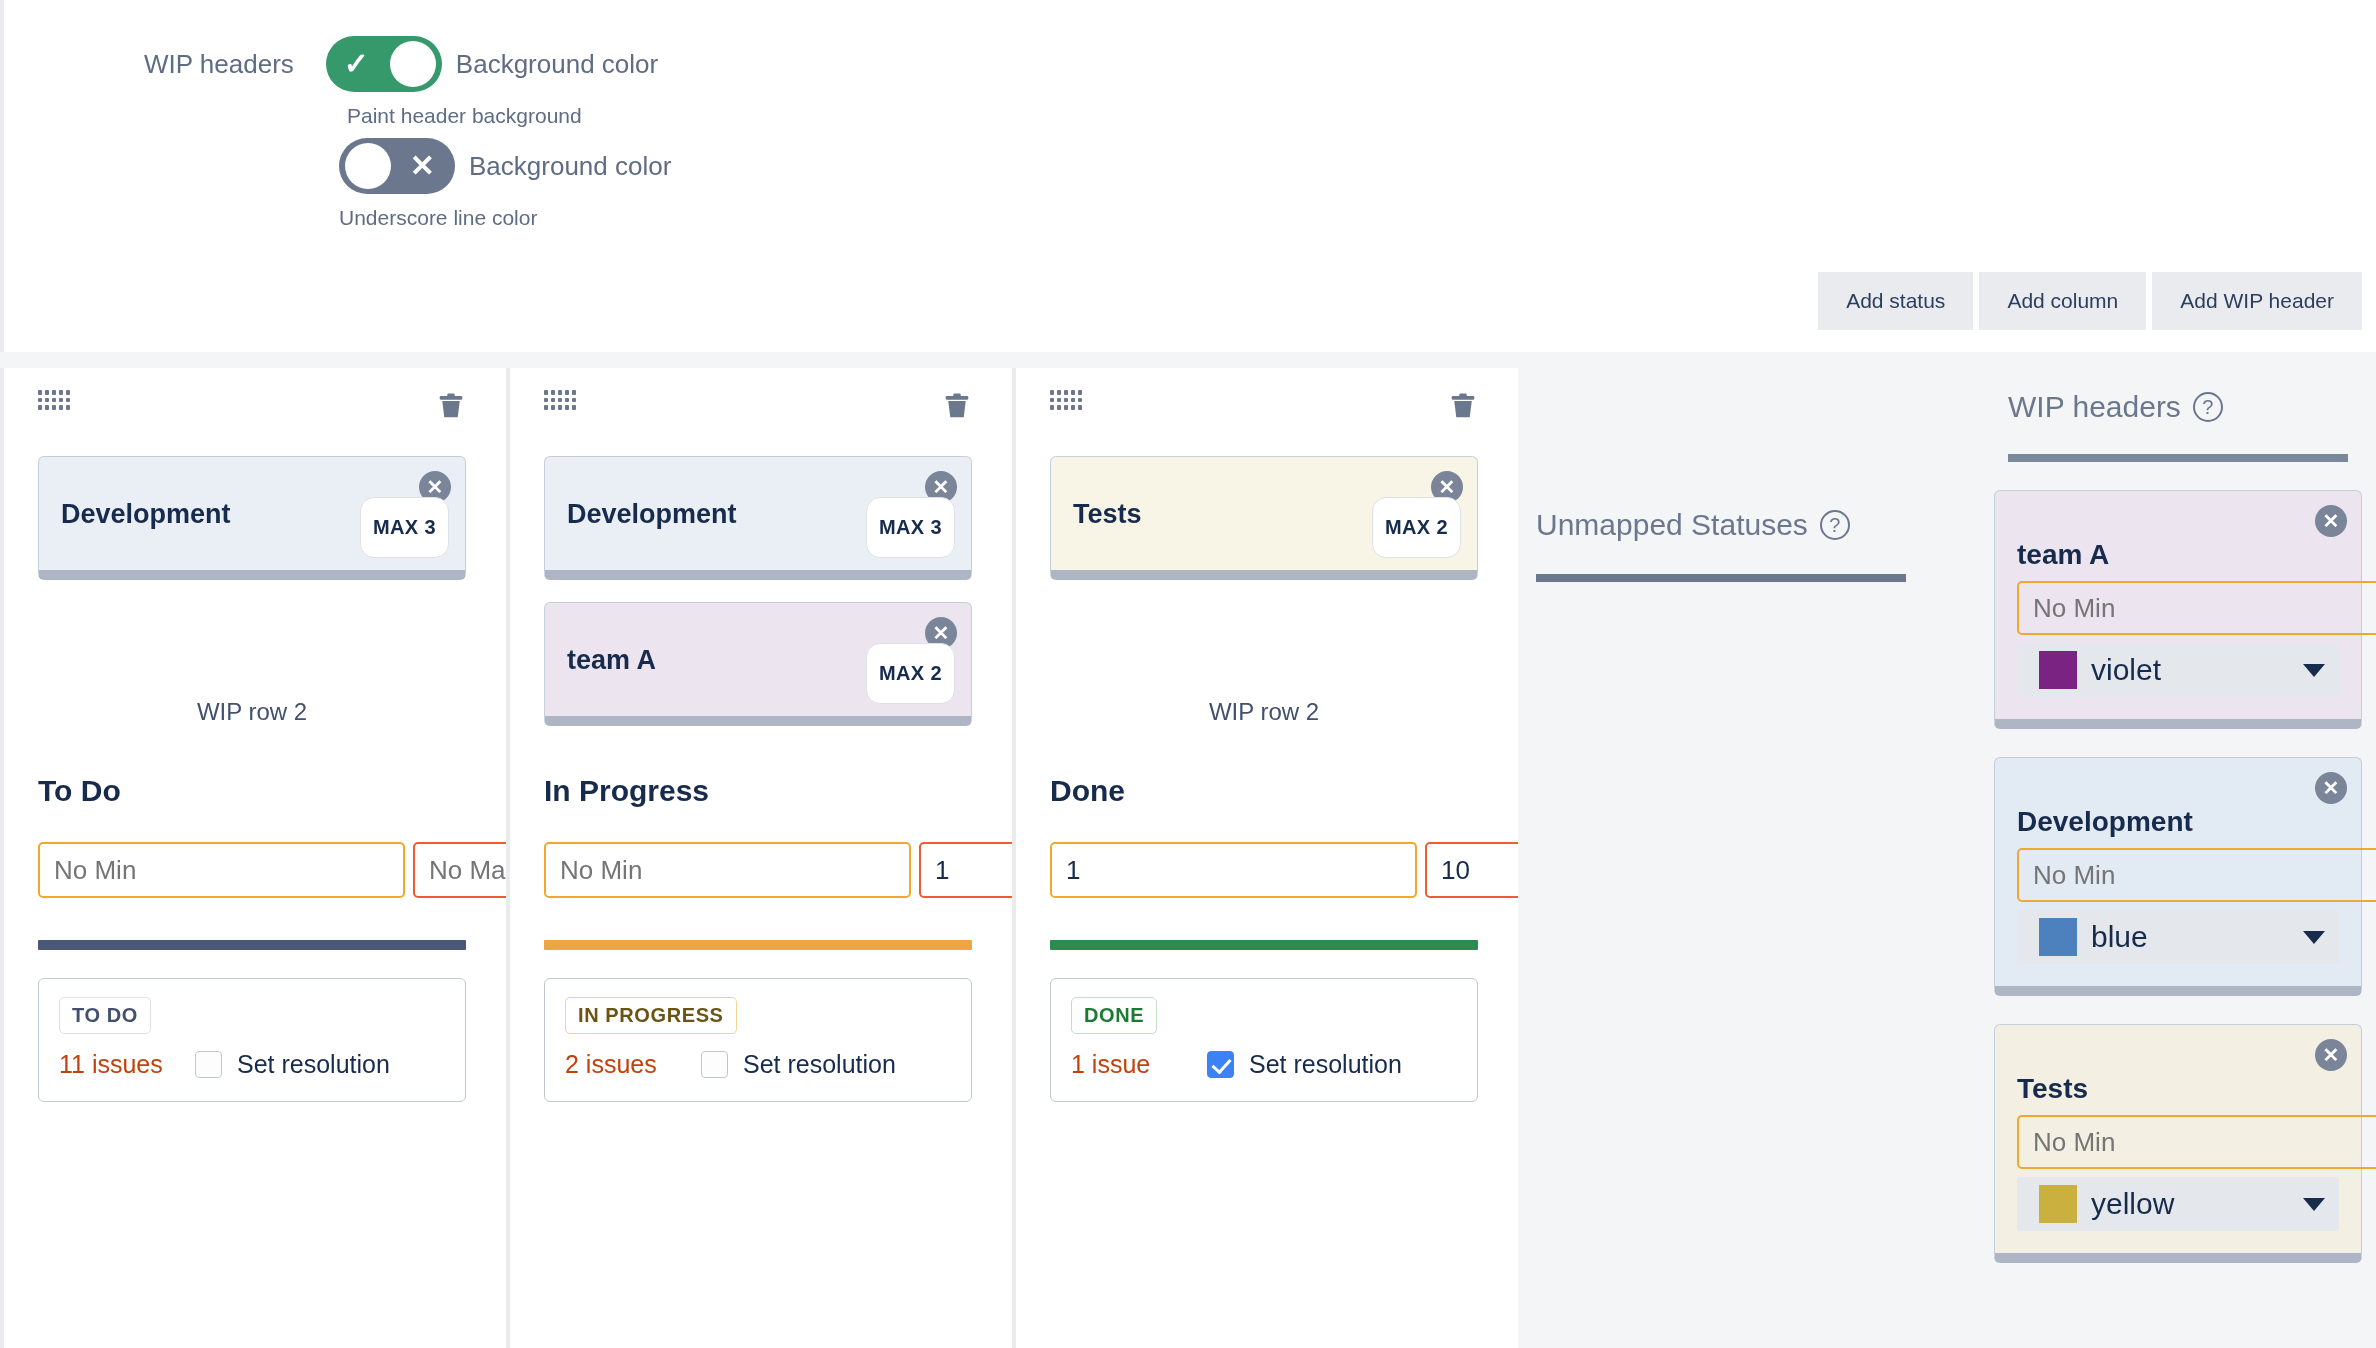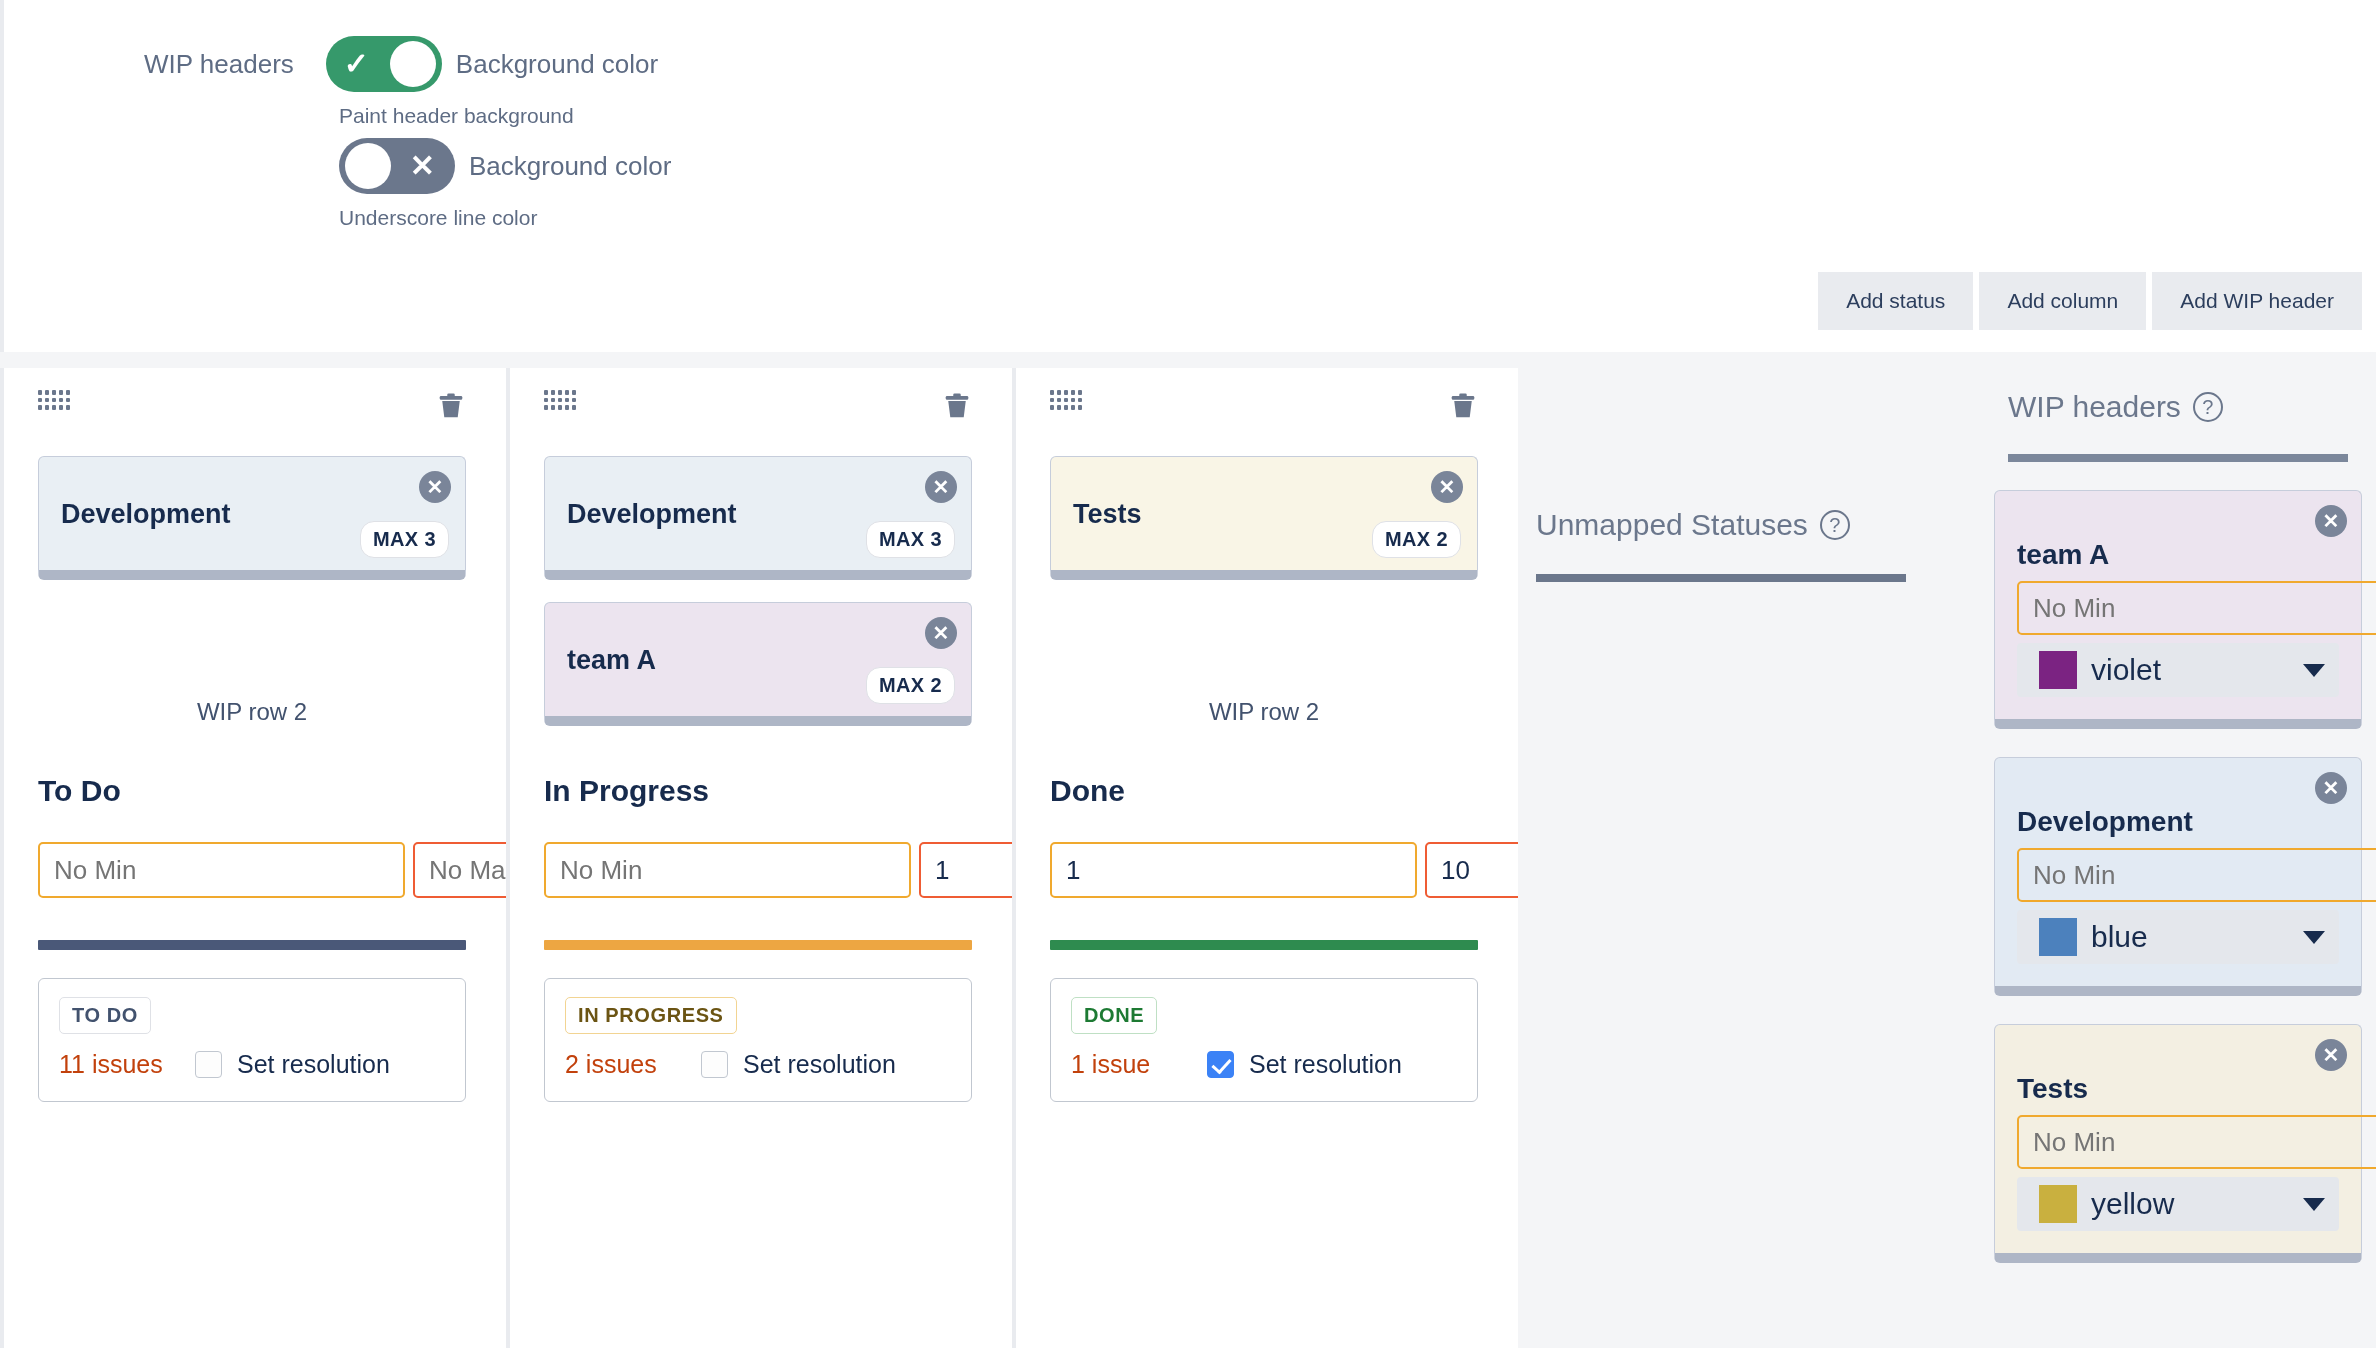--- a/index.html
+++ b/index.html
@@ -78,21 +78,21 @@
     margin-left: 14px;
     white-space: nowrap;
   }
 
   .sub-caption {
     position: absolute;
     font-size: 21px;
     color: #5e6c84;
     white-space: nowrap;
   }
-  .sub-caption.c1 { left: 335px; top: 104px; }
+  .sub-caption.c1 { left: 343px; top: 104px; }
   .sub-caption.c2 { left: 335px; top: 206px; }
 
   
   .action-bar {
     position: absolute;
     right: 14px;
     top: 272px;
     display: flex;
     gap: 6px;
   }
@@ -189,21 +189,21 @@
   .wip-card .maxbadge {
     position: absolute;
     right: 16px;
     bottom: 12px;
     background: #ffffff;
     border: 1px solid #dfe1e6;
     border-radius: 14px;
     font-size: 20px;
     font-weight: bold;
     color: #172b4d;
-    padding: 6px 12px;
+    padding: 18px 12px;
     letter-spacing: 0.4px;
     margin-top: 29px;
   }
 
   .close-x {
     position: absolute;
     right: 14px; top: 14px;
     width: 32px; height: 32px;
     border-radius: 50%;
     background: #7a8599;

